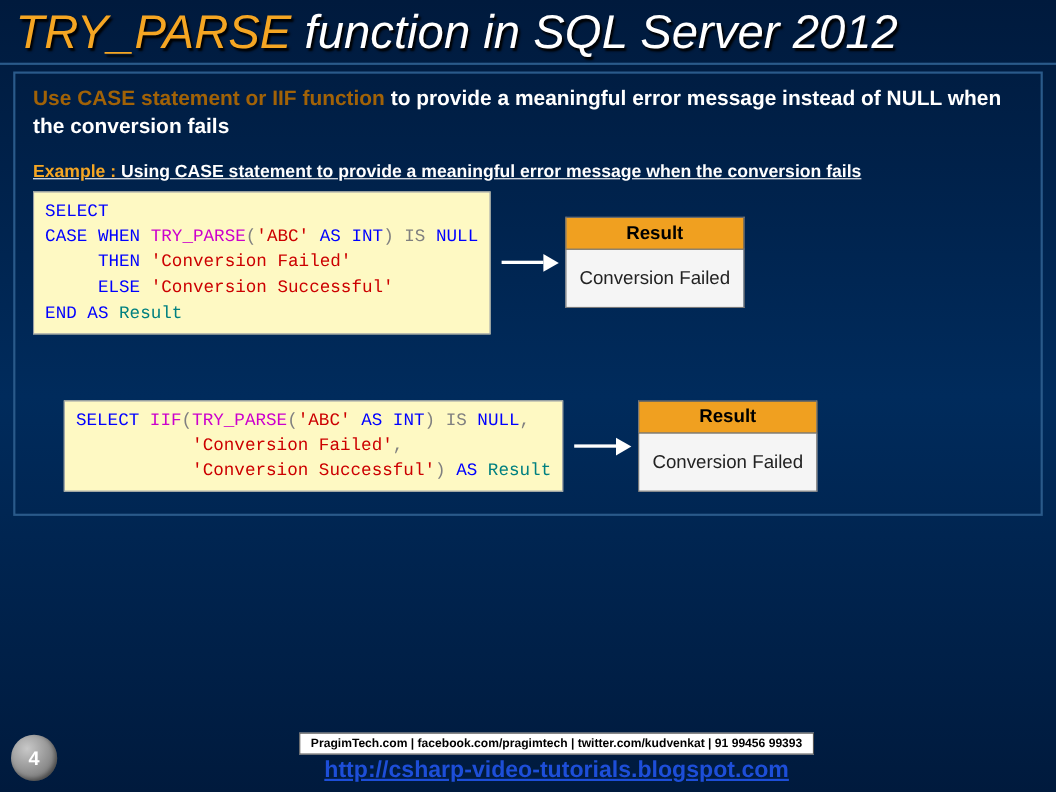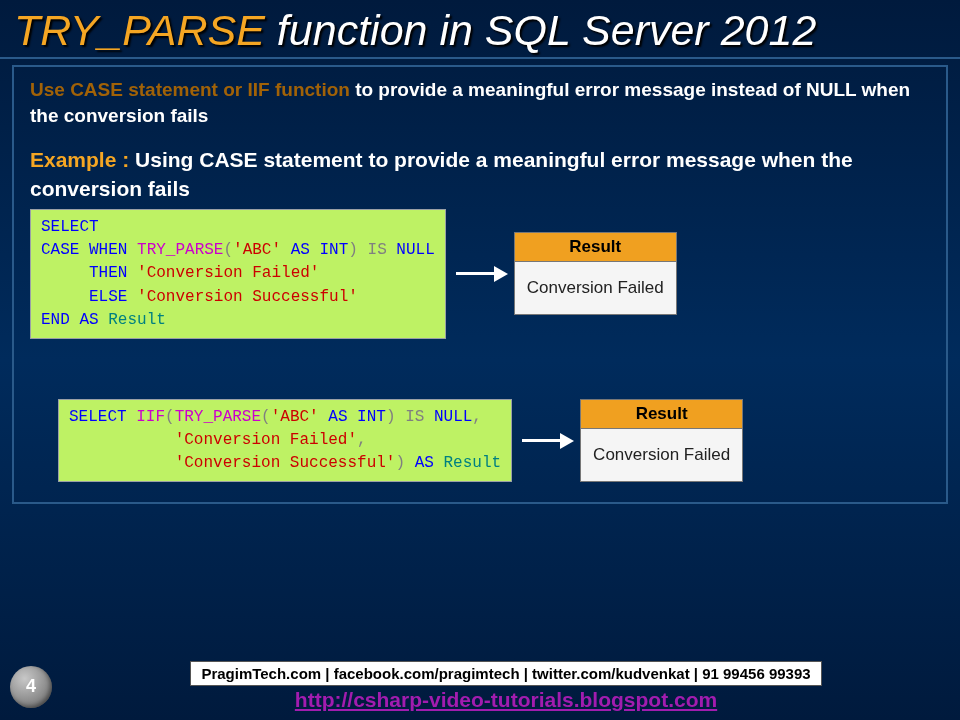--- a/index.html
+++ b/index.html
@@ -29,34 +29,35 @@
   .intro {
     color: #fff;
     font-size: 19px;
     font-weight: bold;
     line-height: 1.35;
     margin-bottom: 18px;
   }
   .intro .hl { color: #a16207; }
   .example-label {
     color: #fff;
-    font-size: 21px;
+    font-size: 16px;
     font-weight: bold;
     line-height: 1.35;
     margin-bottom: 6px;
+    text-decoration: underline;
   }
   .example-label .hl { color: #f5a623; }
   .row {
     display: flex;
     align-items: center;
     gap: 0;
     margin-bottom: 24px;
   }
   .code {
-    background: #bef264;
+    background: #fef9c3;
     border: 1px solid #9aa0a6;
     font-family: Consolas, "Courier New", monospace;
     font-size: 16px;
     line-height: 1.45;
     padding: 6px 10px 6px 10px;
     white-space: pre;
     color: #333;
   }
   .kw { color: #0000ff; }
   .fn { color: #cc00cc; }
@@ -120,26 +121,26 @@
     flex: 1;
     display: flex;
     flex-direction: column;
     align-items: center;
     gap: 2px;
   }
   .credit-box {
     background: #fff;
     border: 1px solid #555;
     padding: 3px 10px;
-    font-size: 15px;
+    font-size: 11px;
     font-weight: bold;
     color: #000;
   }
   .blog-link {
-    color: #a21caf;
+    color: #1d4ed8;
     font-size: 21px;
     font-weight: bold;
     text-decoration: underline;
   }
 </style>
 </head>
 <body>
 
 <div class="title">
   <span class="hl">TRY_PARSE </span><span>function in SQL Server 2012</span>

